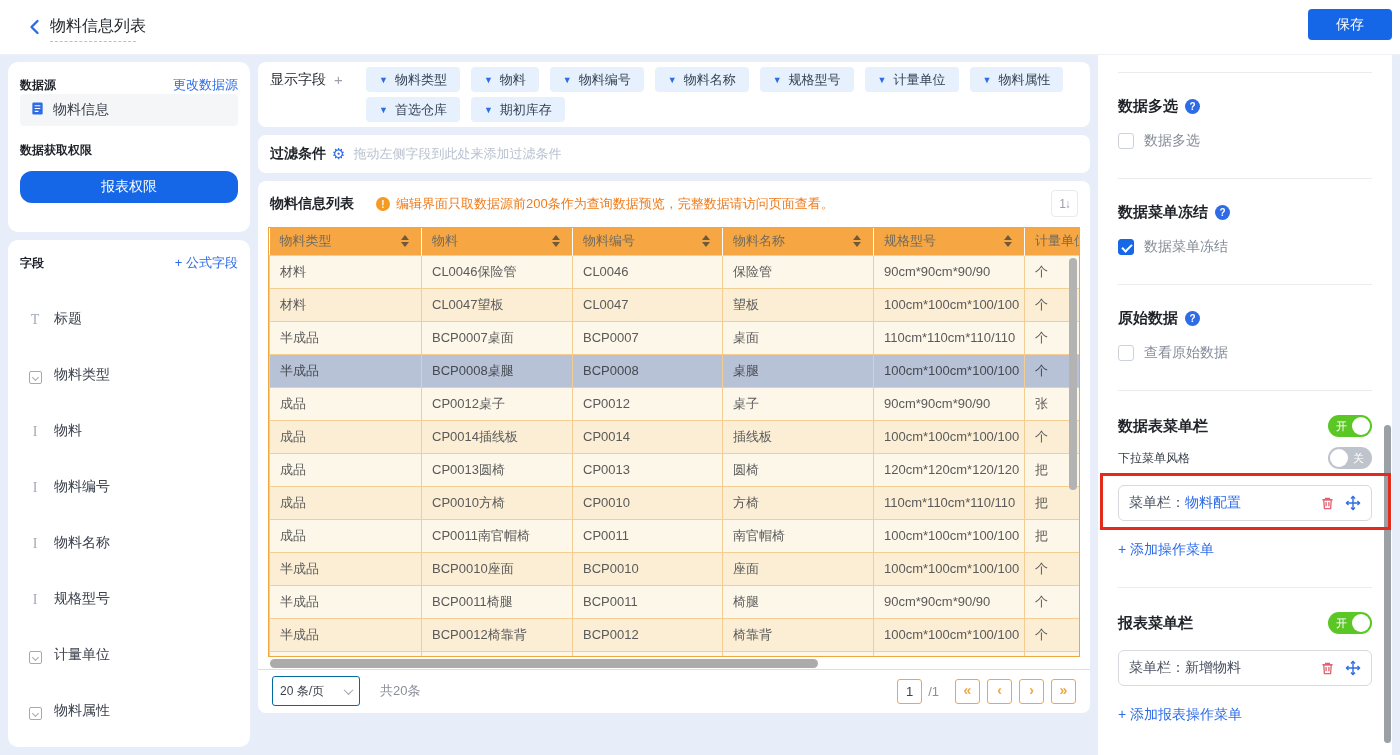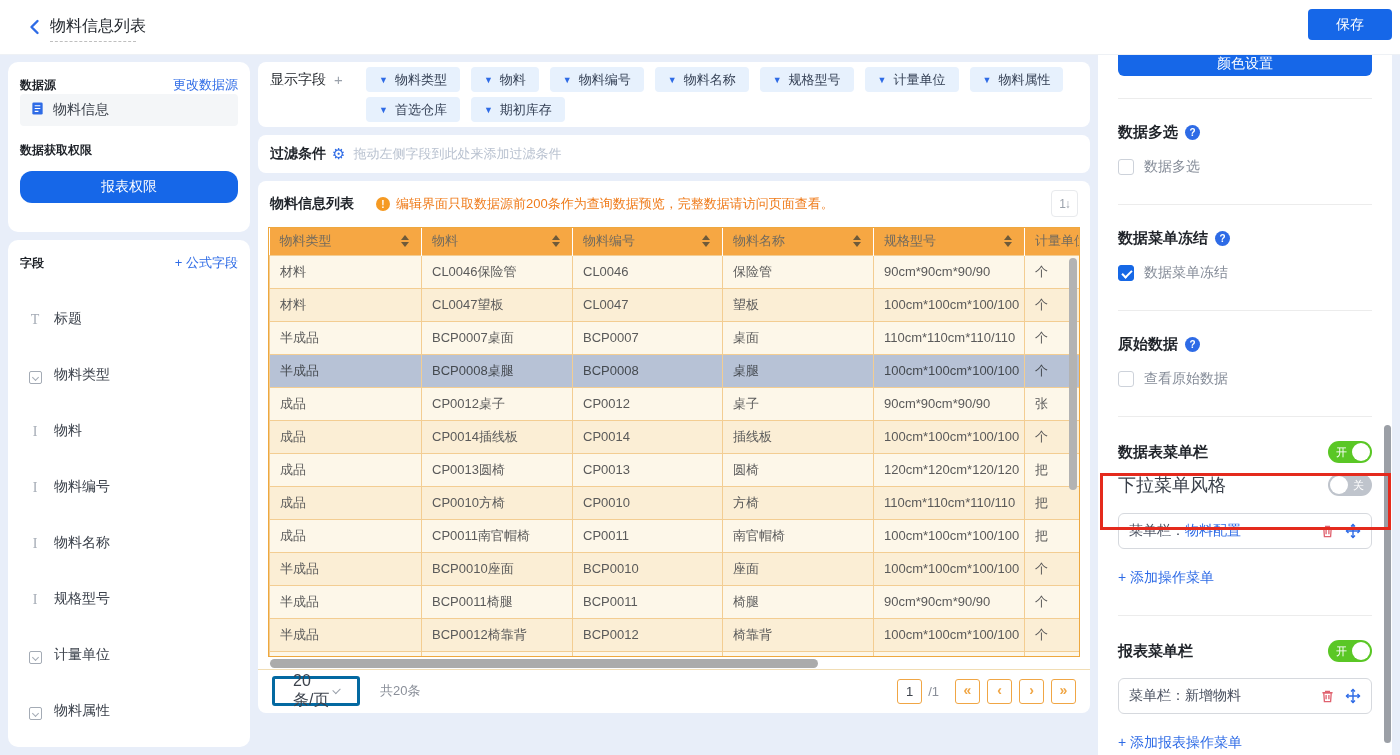--- a/index.html
+++ b/index.html
@@ -70,21 +70,21 @@
   table.data td { height:33px; font-size:13px; color:#5a5a5a; padding:0 10px; border:1px solid #f3cd92; white-space:nowrap; overflow:hidden; }
   tbody tr:nth-child(odd) td { background:#fdf7e9; }
   tbody tr:nth-child(even) td { background:#fbeed5; }
   tbody tr.selected td { background:#b7c2d6; color:#44494f; }
   tbody tr { cursor:pointer; }
   tr.sliver td { height:5px; }
   .v-scroll { position:absolute; right:2px; top:30px; width:8px; height:232px; background:#b3b3b3; border-radius:4px; cursor:pointer; }
   .h-scroll { margin:2px 0 0 12px; width:548px; height:9px; background:#ababab; border-radius:5px; cursor:pointer; }
 
   .pagination { height:43px; margin-top:1px; border-top:1px solid #f1ddb4; display:flex; align-items:center; padding:0 14px; }
-  .page-size { width:88px; height:30px; border:3px solid #0369a1; border-radius:3px; display:flex; align-items:center; justify-content:space-between; padding:0 18px; font-size:16px; color:#3d434d; cursor:pointer; }
+  .page-size { width:88px; height:30px; border:1px solid #0369a1; border-radius:3px; display:flex; align-items:center; justify-content:space-between; padding:0 7px; font-size:12px; color:#3d434d; cursor:pointer; }
   .sel-chev { width:7px; height:7px; border-right:1.4px solid #9aa1ab; border-bottom:1.4px solid #9aa1ab; transform:rotate(45deg) translate(-1px,-1px); }
   .total-text { margin-left:20px; font-size:13px; color:#8a8f99; }
   .pg-right { margin-left:auto; display:flex; align-items:center; }
   .pg-input { width:25px; height:25px; border:1px solid #f0a645; border-radius:3px; font-size:13px; color:#3d434d; display:flex; align-items:center; justify-content:center; }
   .pg-slash { margin:0 9px 0 6px; font-size:13px; color:#8a8f99; }
   .pg-btn { width:25px; height:25px; margin-left:7px; border:1px solid #f0a645; border-radius:3px; background:#fff; color:#f0a645; font-size:14px; font-weight:bold; display:flex; align-items:center; justify-content:center; cursor:pointer; padding-bottom:2px; }
 
   
   .right-panel { left:1098px; top:42px; width:294px; height:713px; border-radius:12px 12px 0 0; padding:8px 20px 0 20px; overflow:hidden; }
   .color-btn { width:100%; height:26px; background:#1667e8; border:none; border-radius:0 0 6px 6px; color:#fff; font-size:14px; overflow:hidden; cursor:pointer; line-height:20px; padding-top:0; }
@@ -93,21 +93,21 @@
   .rp-title .t { font-size:15px; font-weight:bold; color:#1f2329; }
   .q-icon { width:15px; height:15px; margin-left:7px; border-radius:50%; background:#2e6be6; color:#fff; font-size:10px; font-weight:bold; display:inline-flex; align-items:center; justify-content:center; cursor:pointer; }
   .q-icon::before { content:"?"; }
   .cb-row { margin-top:16px; display:flex; align-items:center; cursor:pointer; }
   .cb { width:16px; height:16px; border:1px solid #cdd2da; border-radius:3px; background:#fff; position:relative; }
   .cb.checked { background:#1668e6; border-color:#1668e6; }
   .cb.checked::after { content:""; position:absolute; left:3px; top:4px; width:8px; height:4px; border-left:2px solid #fff; border-bottom:2px solid #fff; transform:rotate(-45deg); }
   .cb-label { margin-left:10px; font-size:14px; color:#858c98; }
   .toggle-row { margin-top:24px; display:flex; align-items:center; justify-content:space-between; }
   .toggle-row .t { font-size:15px; font-weight:bold; color:#1f2329; }
-  .toggle-row .t2 { font-size:18px; font-weight:normal; color:#3a404a; }
+  .toggle-row .t2 { font-size:12px; font-weight:normal; color:#3a404a; }
   .toggle { position:relative; width:44px; height:22px; border-radius:11px; cursor:pointer; font-size:11px; color:#fff; }
   .toggle.on { background:#5ac725; }
   .toggle.on .tg-text { position:absolute; left:8px; top:4px; }
   .toggle.on .knob { position:absolute; right:2px; top:2px; width:18px; height:18px; border-radius:50%; background:#fff; }
   .toggle.off { background:#bfc4cc; }
   .toggle.off .tg-text { position:absolute; right:8px; top:4px; }
   .toggle.off .knob { position:absolute; left:2px; top:2px; width:18px; height:18px; border-radius:50%; background:#fff; }
   .menu-card { margin-top:16px; height:36px; border:1px solid #d6d9de; border-radius:6px; display:flex; align-items:center; padding:0 10px; }
   .menu-card .prefix { font-size:14px; color:#4a5160; }
   .menu-card .val-blue { font-size:14px; color:#2e6be6; }
@@ -489,21 +489,20 @@
         <span class="pg-slash">/1</span>
         <span class="pg-btn">«</span>
         <span class="pg-btn">‹</span>
         <span class="pg-btn">›</span>
         <span class="pg-btn">»</span>
       </div>
     </div>
   </div>
 
   <div class="card right-panel">
-    <button class="color-btn">颜色设置</button>
     <div class="rp-divider"></div>
 
     <div class="rp-title">
       <span class="t">数据多选</span>
       <span class="q-icon"></span>
     </div>
     <div class="cb-row">
       <span class="cb"></span>
       <span class="cb-label">数据多选</span>
     </div>

